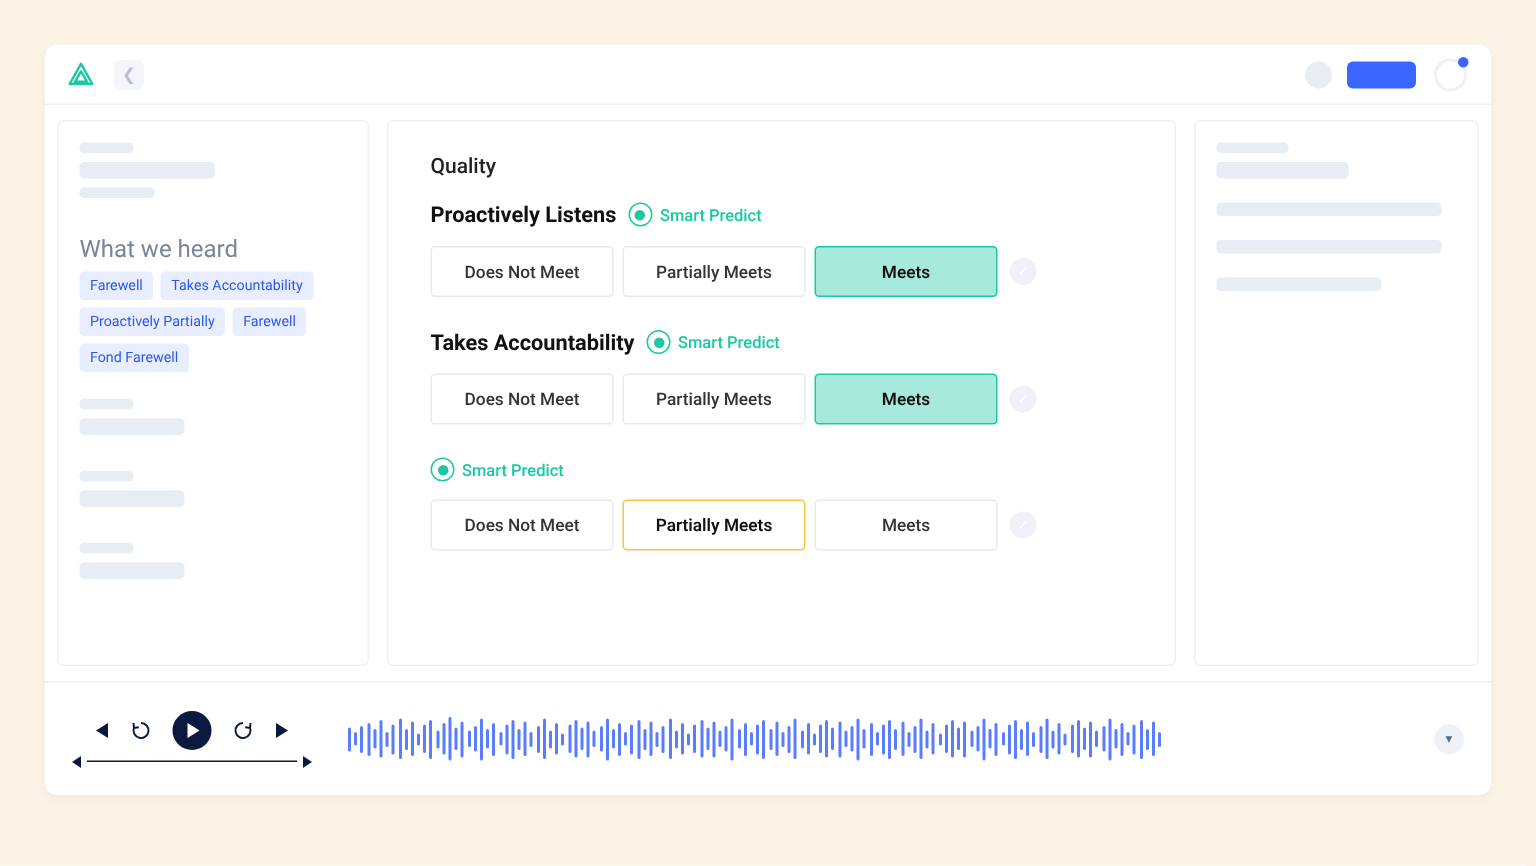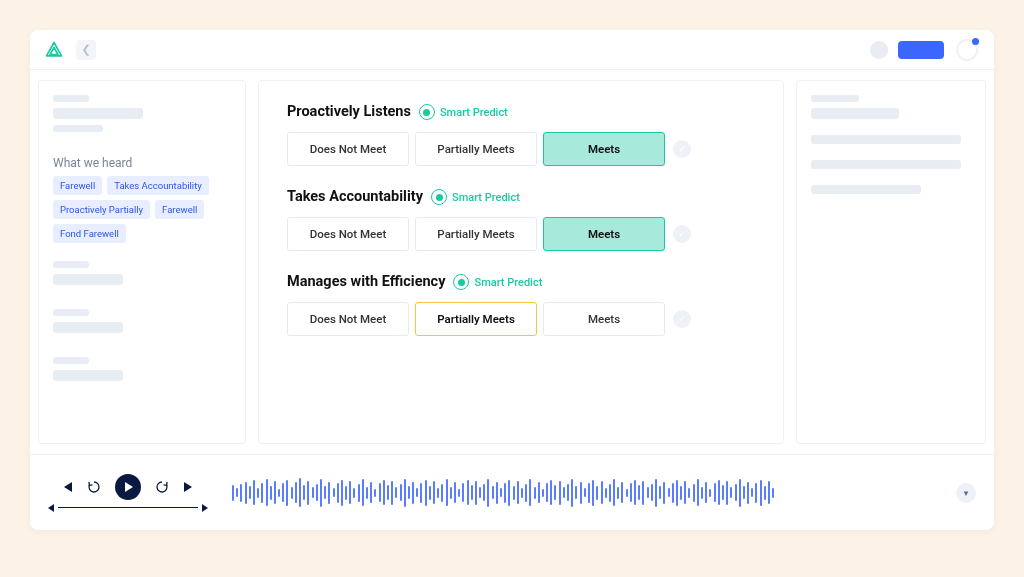--- a/index.html
+++ b/index.html
@@ -14,26 +14,26 @@
     .notifwrap{width:26px;height:26px;display:flex;align-items:center;justify-content:center;position:relative}
     .notifcircle{width:22px;height:22px;border-radius:50%;border:2px solid #eef1f8;position:relative}
     .notifdot{width:7px;height:7px;border-radius:50%;background:#3b66ff;position:absolute;top:1px;right:1px}
     .body{flex:1;display:flex;gap:12px;padding:10px 8px;overflow:hidden}
     .panel{border:1px solid #edf0f5;border-radius:4px;padding:14px}
     .left{width:208px;display:flex;flex-direction:column;gap:18px}
     .mid{flex:1;overflow:hidden}
     .right{width:190px}
     .phrow{display:flex;gap:6px;margin-bottom:6px}
     .ph{background:#e8ecf3;border-radius:3px}
-    .sec-title{font-size:12px;color:#7a8599;margin-bottom:6px}
+    .sec-title{font-size:16px;color:#7a8599;margin-bottom:6px}
     .tags{display:flex;flex-wrap:wrap;gap:5px}
     .tag{background:#e8eeff;color:#2b57e8;font-size:9.5px;padding:4px 7px;border-radius:3px;cursor:pointer}
     .quality-h{font-size:14px;font-weight:500;color:#222;margin-bottom:16px}
     .criterion{margin-bottom:22px}
-    .crit-head{display:flex;align-items:flex-end;gap:8px;margin-bottom:12px}
+    .crit-head{display:flex;align-items:flex-start;gap:8px;margin-bottom:12px}
     .crit-name{font-size:14.5px;font-weight:700;color:#111}
     .spwrap{display:flex;align-items:center;gap:5px}
     .sp-icon{width:16px;height:16px;border:1.6px solid #1ac9a2;border-radius:50%;display:flex;align-items:center;justify-content:center}
     .sp-inner{width:7px;height:7px;background:#1ac9a2;border-radius:50%;position:relative}
     .sp-inner::before,.sp-inner::after{content:"";position:absolute;background:#1ac9a2}
     .sp-text{font-size:11px;color:#1ac9a2;font-weight:500}
     .optrow{display:flex;align-items:center;gap:8px}
     .opts{display:flex;gap:6px}
     .opt{min-width:122px;padding:9px 12px;border:1px solid #e5e9f1;border-radius:3px;background:#fff;font-size:11.5px;color:#333;text-align:center;cursor:pointer;font-weight:500}
     .opt.sel-teal{background:#a7e9db;border-color:#1ac9a2;border-width:1.5px;color:#111;font-weight:600}
@@ -120,20 +120,21 @@
         <div class="phrow">
             <div class="ph" style="width:36px;height:7px"></div>
           </div>
         <div class="phrow">
             <div class="ph" style="width:70px;height:11px"></div>
           </div>
       </div>
     </div>
 
     <div class="panel mid" style="padding:22px 28px">
+      <div class="quality-h">Quality</div>
       <div id="criteria">
           <div class="criterion">
             <div class="crit-head">
               <div class="crit-name">Proactively Listens</div>
               <div class="spwrap">
                 <div class="sp-icon">
                   <div class="sp-inner"></div>
                 </div>
                 <div class="sp-text">Smart Predict</div>
               </div>
@@ -161,21 +162,20 @@
               <div class="opts">
                 <div class="opt">Does Not Meet</div>
                 <div class="opt">Partially Meets</div>
                 <div class="opt sel-teal">Meets</div>
               </div>
               <div class="checkcirc">✓</div>
             </div>
           </div>
           <div class="criterion">
             <div class="crit-head">
-              <div class="crit-name">Manages with Efficiency</div>
               <div class="spwrap">
                 <div class="sp-icon">
                   <div class="sp-inner"></div>
                 </div>
                 <div class="sp-text">Smart Predict</div>
               </div>
             </div>
             <div class="optrow">
               <div class="opts">
                 <div class="opt">Does Not Meet</div>

